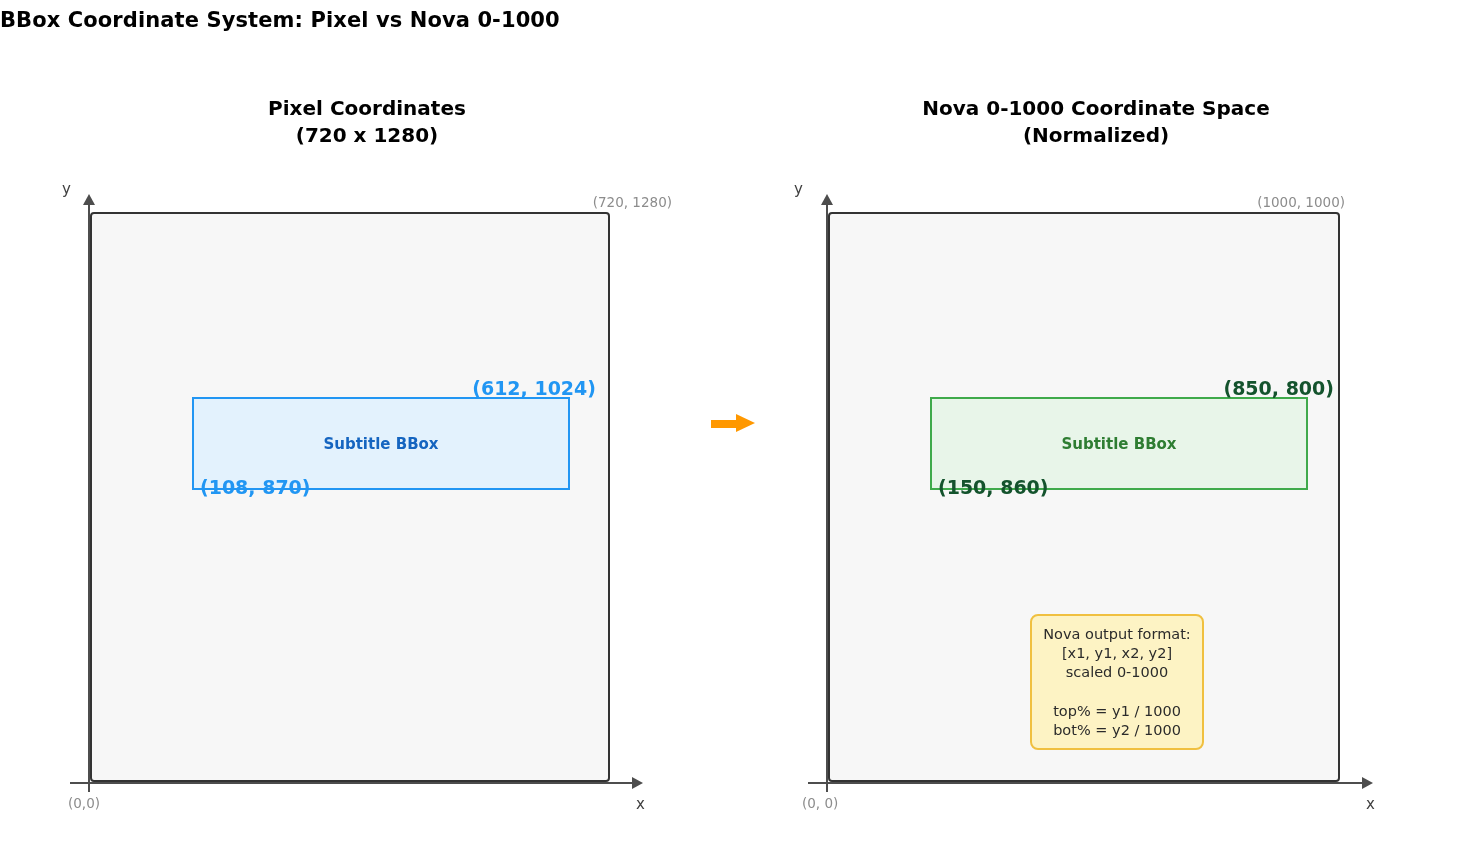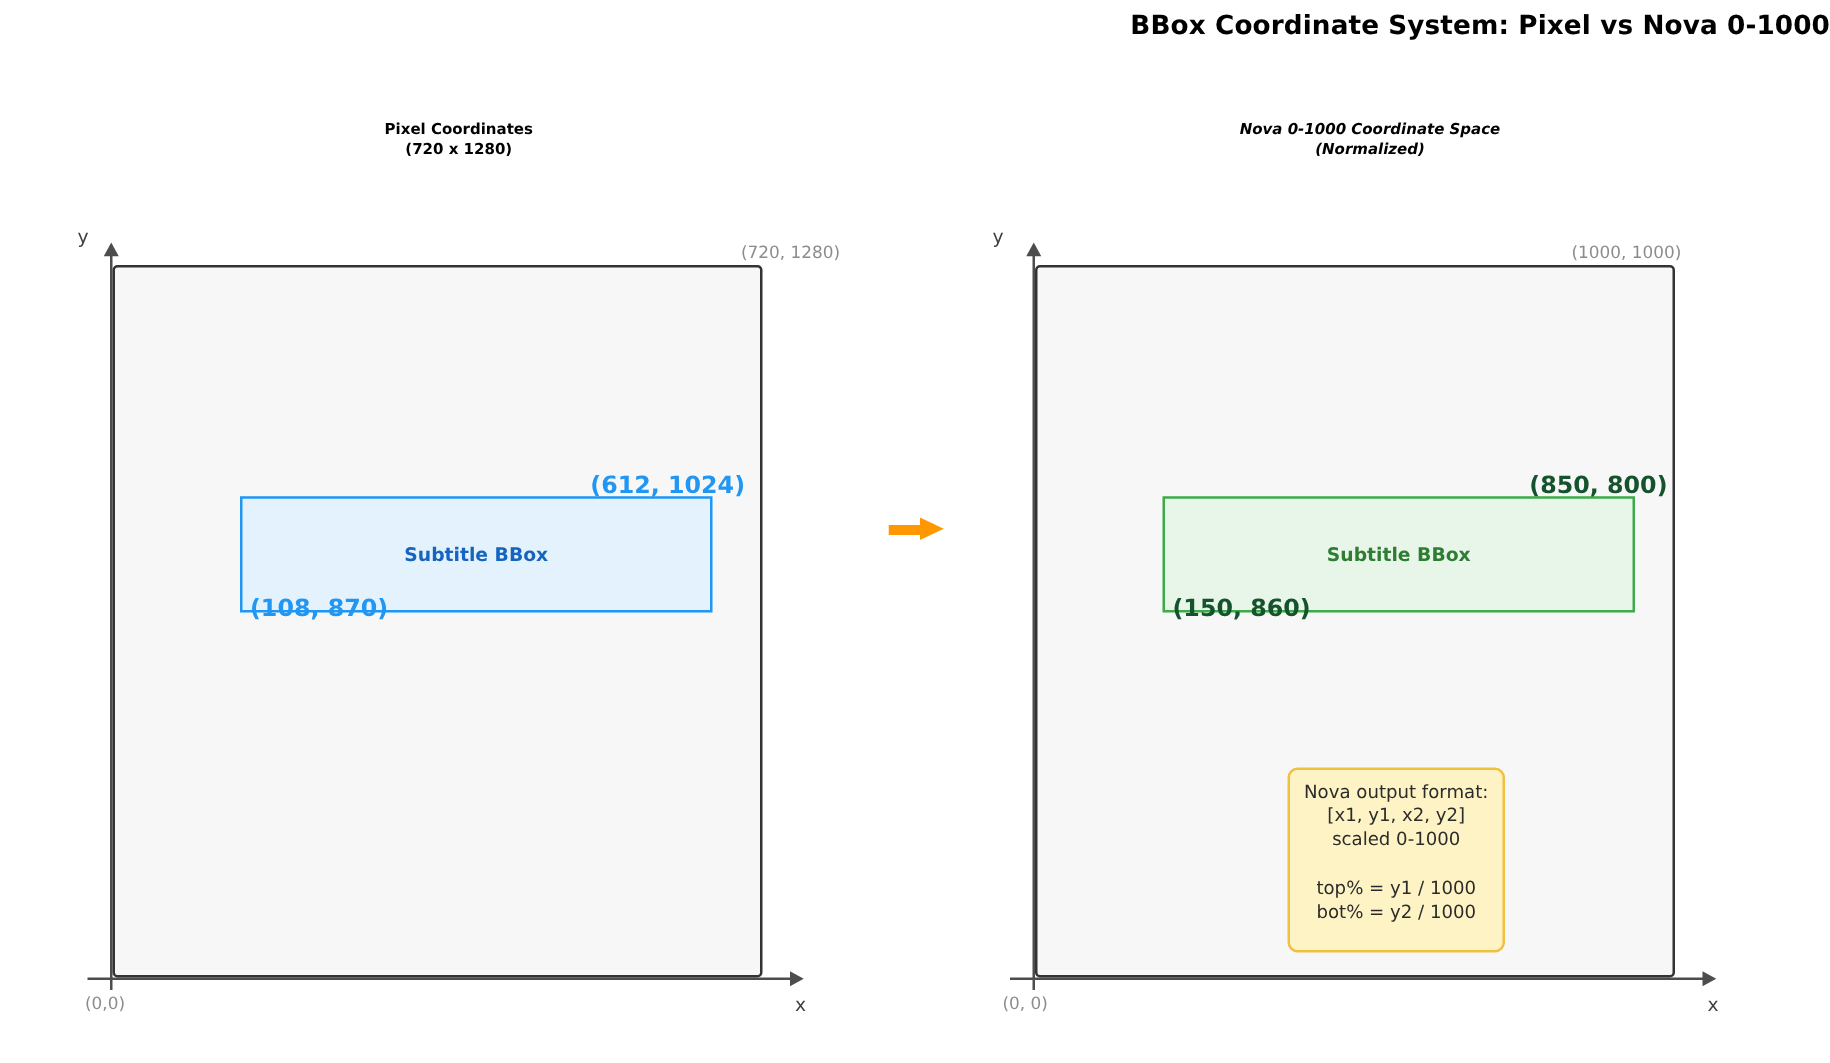--- a/index.html
+++ b/index.html
@@ -14,36 +14,36 @@
     overflow: hidden;
     font-family: "DejaVu Sans", sans-serif;
     color: #000000;
   }
 
   .page-title {
     position: absolute;
     top: 8px;
     left: 0;
     width: 1464px;
-    text-align: right;
+    text-align: left;
     font-size: 21px;
     font-weight: bold;
     letter-spacing: 0.1px;
   }
 
   .panel-heading {
     position: absolute;
     text-align: center;
-    font-size: 12px;
+    font-size: 20px;
     font-weight: bold;
     line-height: 1.35;
     white-space: pre-line;
   }
   #heading-left  { top: 95px; left: 167px; width: 400px; }
-  #heading-right { top: 95px; left: 896px; width: 400px; font-style: italic; }
+  #heading-right { top: 95px; left: 896px; width: 400px; }
 
   
   .panel { position: absolute; }
   #panel-left  { left: 60px;  top: 180px; width: 660px; height: 640px; }
   #panel-right { left: 790px; top: 180px; width: 660px; height: 640px; }
 
   .frame {
     position: absolute;
     left: 30px;
     top: 32px;
@@ -175,21 +175,21 @@
     border-bottom: 9.5px solid transparent;
     border-left: 19px solid #ff9800;
   }
 
   
   #nova-note {
     position: absolute;
     left: 200px;
     top: 400px;
     width: 174px;
-    padding: 9px 8px 20px;
+    padding: 9px 8px 8px;
     box-sizing: border-box;
     background: #fdf3c4;
     border: 2px solid #f0c040;
     border-radius: 8px;
     text-align: center;
     font-size: 14.5px;
     line-height: 1.32;
     color: #2b2b2b;
     white-space: pre-line;
   }

